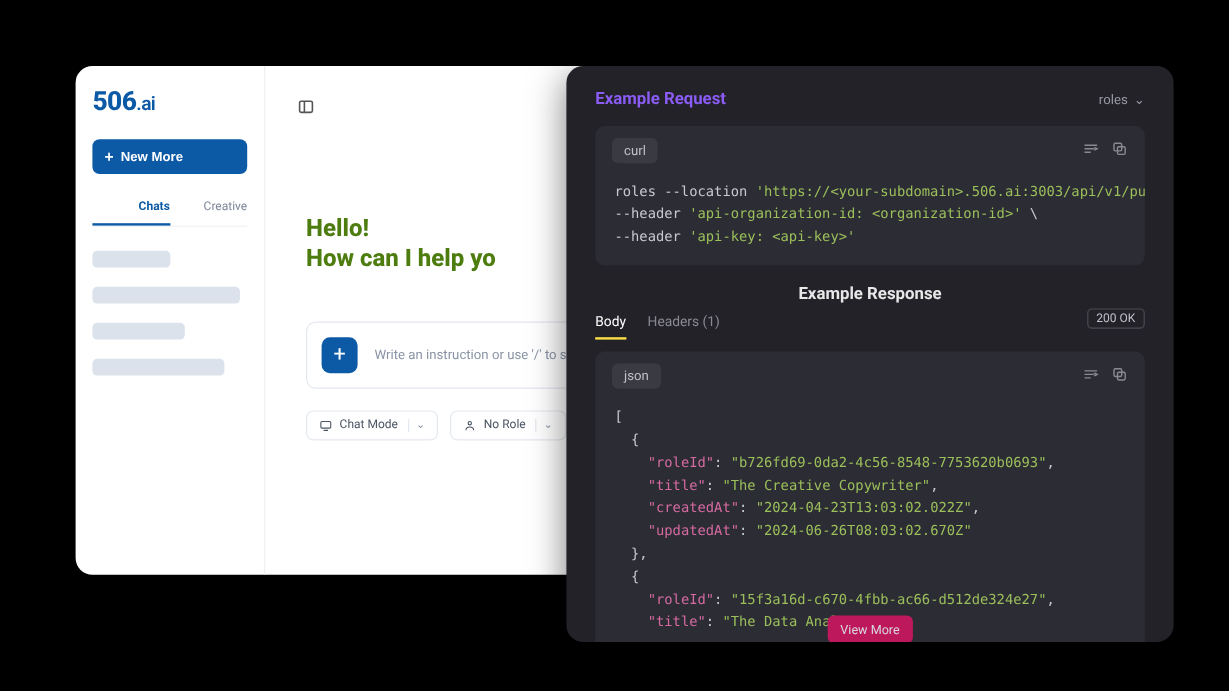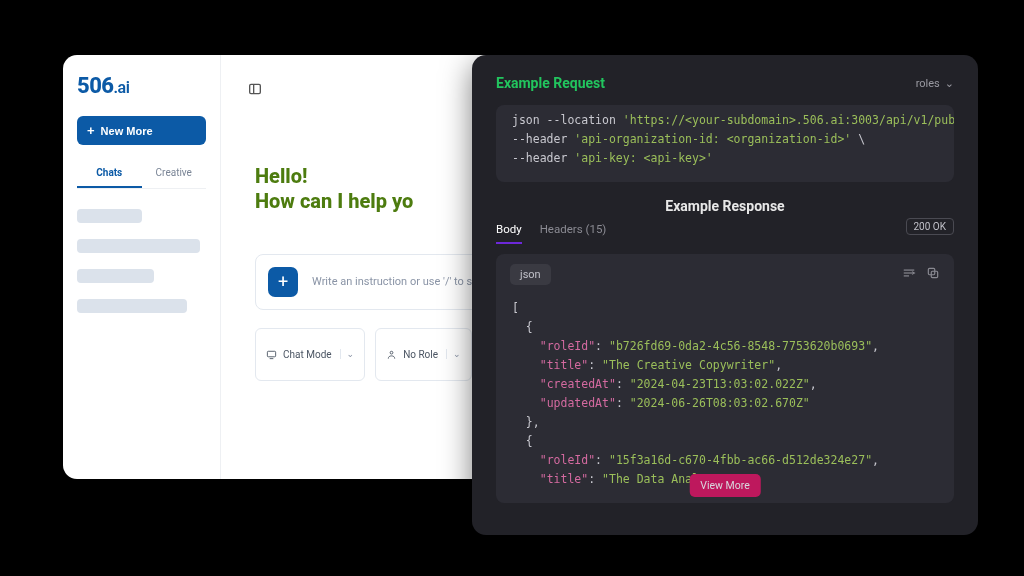--- a/index.html
+++ b/index.html
@@ -62,21 +62,21 @@
 }
 .new-chat-btn .plus { font-size: 13px; line-height: 1; }
 
 .tabs {
   display: flex;
   border-bottom: 1px solid #eef0f3;
   margin-bottom: 20px;
 }
 .tab {
   flex: 1;
-  text-align: center;
+  text-align: right;
   font-size: 10px;
   padding: 8px 0;
   color: #7a8596;
   cursor: pointer;
 }
 .tab.active {
   color: #0c5aa6;
   font-weight: 700;
   border-bottom: 2px solid #0c5aa6;
 }
@@ -132,21 +132,21 @@
 }
 
 .opt-row {
   display: flex;
   gap: 10px;
 }
 .opt-btn {
   border: 1px solid #e3e8ef;
   background: #fff;
   border-radius: 6px;
-  padding: 20px 10px;
+  padding: 6px 10px;
   font-size: 10px;
   color: #4b5563;
   display: flex;
   align-items: center;
   gap: 6px;
   cursor: pointer;
 }
 .opt-btn .chev { font-size: 9px; color: #8a94a6; border-left: 1px solid #e3e8ef; padding-left: 6px; margin-left: 2px; }
 .opt-icon { width: 11px; height: 11px; }
 
@@ -166,21 +166,21 @@
 
 .api-header {
   display: flex;
   justify-content: space-between;
   align-items: center;
   margin-bottom: 14px;
 }
 .api-header h3 {
   font-size: 14px;
   font-weight: 700;
-  color: #22c55e;
+  color: #8b5cf6;
 }
 .api-dd {
   font-size: 11px;
   color: #9a9aa2;
   display: flex;
   align-items: flex-start;
   gap: 5px;
   cursor: pointer;
 }
 
@@ -239,21 +239,21 @@
   margin-bottom: 10px;
 }
 .resp-tab {
   font-size: 11.5px;
   color: #8a8a92;
   padding-bottom: 6px;
   cursor: pointer;
 }
 .resp-tab.active {
   color: #fff;
-  border-bottom: 2px solid #6d28d9;
+  border-bottom: 2px solid #fde047;
 }
 
 
 .c-cmd { color: #c8c8cf; }
 .c-str { color: #9bbf5a; }
 .c-key { color: #d46aa0; }
 .c-val { color: #9bbf5a; }
 .c-pun { color: #c8c8cf; }
 
 .view-more {
@@ -335,31 +335,50 @@
 <div class="api-panel">
   <div class="api-header">
     <h3>Example Request</h3>
     <div class="api-dd">
       <span>roles</span>
       <span>⌄</span>
     </div>
   </div>
 
   <div class="code-block">
-    <div class="code-body"><span class="c-cmd">json --location </span><span class="c-str">'https://&lt;your-subdomain&gt;.506.ai:3003/api/v1/public/roles'</span>
+    <div class="code-head">
+      <span class="code-lang">curl</span>
+      <div class="code-actions">
+        <span>
+          <svg width="14" height="14" viewBox="0 0 24 24" fill="none" stroke="currentColor" stroke-width="2">
+              <line x1="3" y1="7" x2="21" y2="7"></line>
+              <line x1="3" y1="12" x2="17" y2="12"></line>
+              <polyline points="17 10 21 12 17 14"></polyline>
+              <line x1="3" y1="17" x2="12" y2="17"></line>
+            </svg>
+        </span>
+        <span>
+          <svg width="14" height="14" viewBox="0 0 24 24" fill="none" stroke="currentColor" stroke-width="2">
+              <rect x="9" y="9" width="11" height="11" rx="2"></rect>
+              <rect x="4" y="4" width="11" height="11" rx="2"></rect>
+            </svg>
+        </span>
+      </div>
+    </div>
+    <div class="code-body"><span class="c-cmd">roles --location </span><span class="c-str">'https://&lt;your-subdomain&gt;.506.ai:3003/api/v1/public/roles'</span>
 <span class="c-cmd">--header </span><span class="c-str">'api-organization-id: &lt;organization-id&gt;'</span><span class="c-cmd"> \</span>
 <span class="c-cmd">--header </span><span class="c-str">'api-key: &lt;api-key&gt;'</span></div>
   </div>
 
   <div class="resp-header">
     <h3>Example Response</h3>
   </div>
   <div class="resp-tabs" style="position:relative">
     <div class="resp-tab active">Body</div>
-    <div class="resp-tab">Headers (15)</div>
+    <div class="resp-tab">Headers (1)</div>
     <span class="status-badge" style="position:absolute;right:0;top:-4px">200 OK</span>
   </div>
 
   <div class="code-block" style="position:relative">
     <div class="code-head">
       <span class="code-lang">json</span>
       <div class="code-actions">
         <span>
           <svg width="14" height="14" viewBox="0 0 24 24" fill="none" stroke="currentColor" stroke-width="2">
               <line x1="3" y1="7" x2="21" y2="7"></line>

